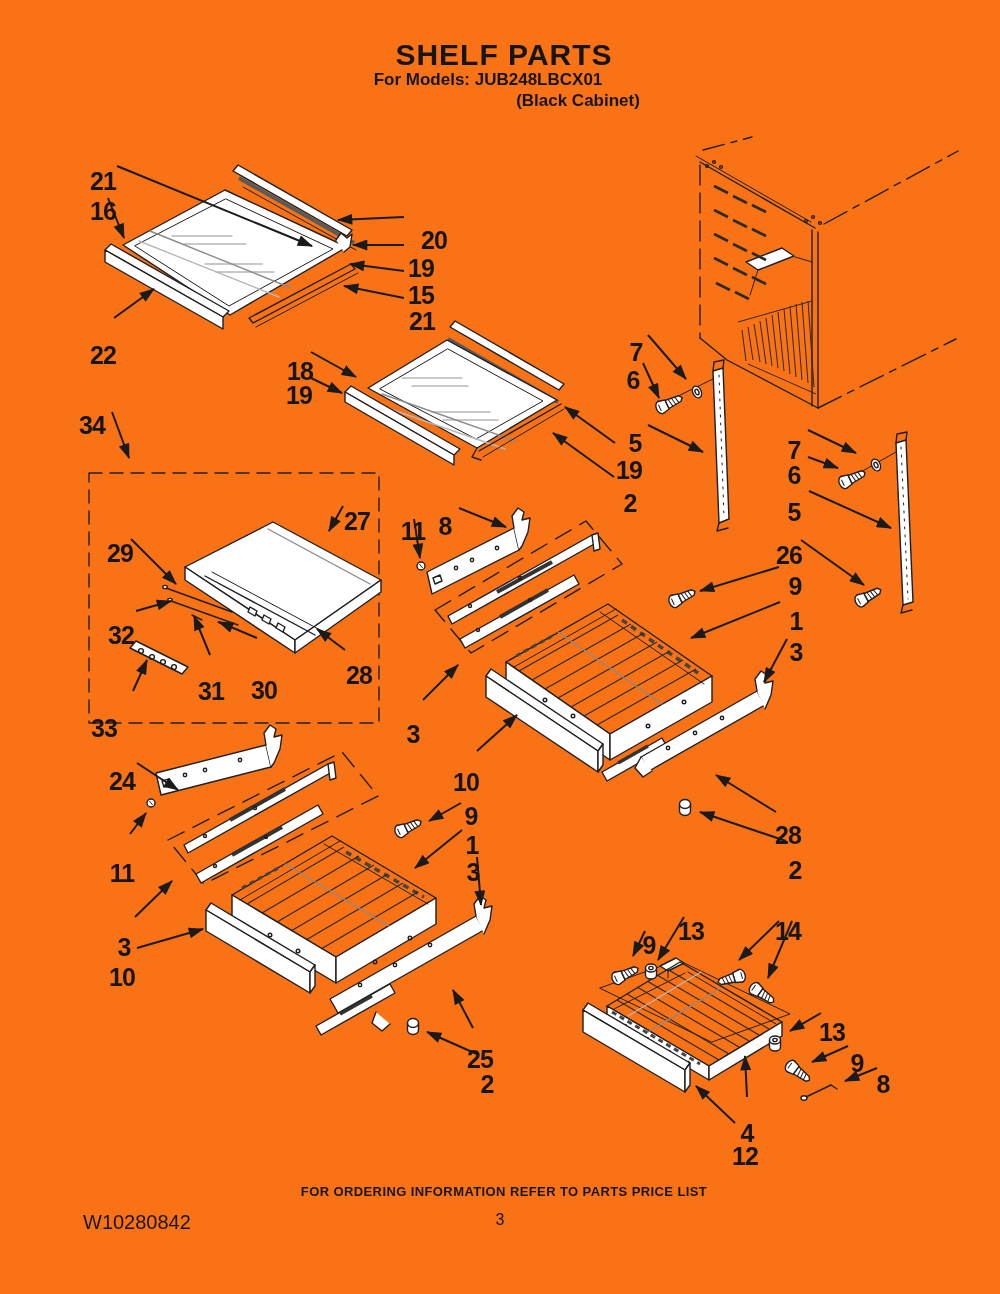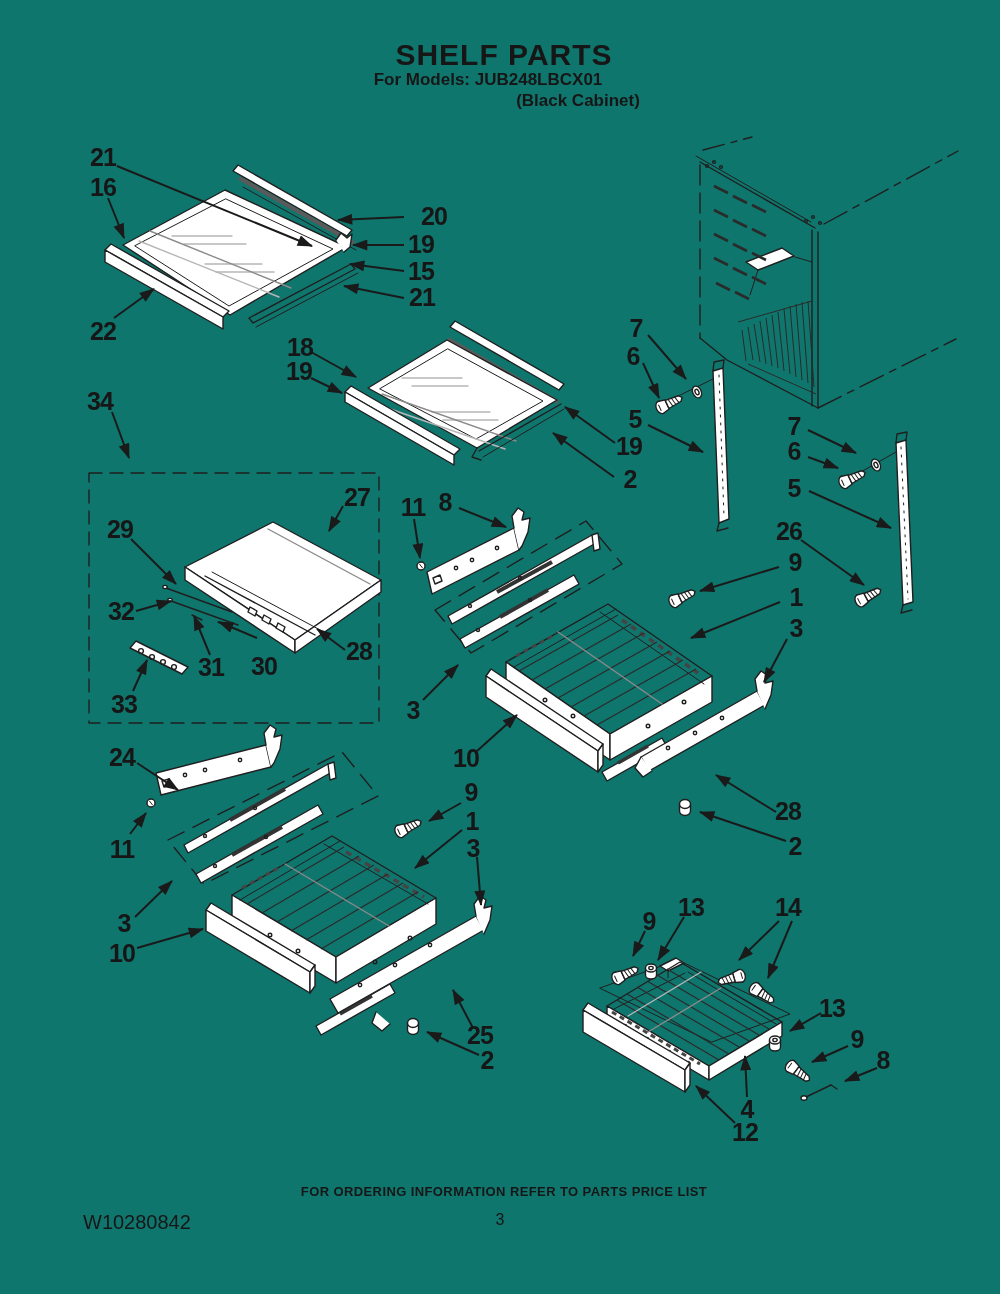--- a/index.html
+++ b/index.html
@@ -1,24 +1,24 @@
 <!DOCTYPE html>
 <html><head>
 <meta charset="utf-8">
 <style>
   html,body{margin:0;padding:0;background:#e8e8e8;}
-  .page{position:relative;width:1000px;height:1294px;background:#0f766e;overflow:hidden;
+  .page{position:relative;width:1000px;height:1294px;background:#f97316;overflow:hidden;
         font-family:"Liberation Sans","DejaVu Sans",sans-serif;color:#161616;}
   .art{position:absolute;left:0;top:0;width:1000px;height:1294px;}
   .hdr{position:absolute;left:0;top:0;width:1000px;text-align:center;}
   .hdr .h1{position:absolute;left:0;top:38px;width:1000px;left:4px;font-size:30px;font-weight:bold;letter-spacing:1px;}
   .hdr .h2{position:absolute;left:0;top:70px;width:1000px;left:-12px;font-size:17px;font-weight:bold;}
   .hdr .h3{position:absolute;left:0;top:91px;width:1000px;left:78px;font-size:17px;font-weight:bold;}
   .callout{position:absolute;transform:translate(-50%,-50%);font-size:25px;font-weight:bold;
-           letter-spacing:-1px;white-space:nowrap;}
+           letter-spacing:-1px;white-space:nowrap;margin-top:24px;}
   .foot-note{position:absolute;left:0;top:1184px;width:1000px;left:4px;text-align:center;
              font-size:13px;font-weight:bold;letter-spacing:.4px;}
   .foot-doc{position:absolute;left:83px;top:1211px;font-size:20px;}
   .foot-page{position:absolute;left:470px;top:1211px;width:60px;text-align:center;font-size:16px;}
   svg .ln{stroke:#1f1f1f;fill:none;stroke-width:1.4;stroke-linecap:round;stroke-linejoin:round;}
   svg .w{fill:#ffffff;}
   svg .gy{stroke:#8a8a8a;}
   svg .lgy{stroke:#b7b7b7;}
   svg .thin{stroke-width:1;}
   svg .lead{stroke:#1a1a1a;stroke-width:2;fill:none;}
@@ -458,28 +458,28 @@
 <span class="callout" style="left:636px;top:328px">7</span>
 <span class="callout" style="left:633px;top:356px">6</span>
 <span class="callout" style="left:635px;top:419px">5</span>
 <span class="callout" style="left:794px;top:426px">7</span>
 <span class="callout" style="left:794px;top:451px">6</span>
 <span class="callout" style="left:794px;top:488px">5</span>
 <span class="callout" style="left:789px;top:531px">26</span>
 <span class="callout" style="left:795px;top:562px">9</span>
 <span class="callout" style="left:796px;top:597px">1</span>
 <span class="callout" style="left:796px;top:628px">3</span>
-<span class="callout" style="left:100px;top:401px">34</span>
+<span class="callout" style="left:92px;top:401px">34</span>
 <span class="callout" style="left:357px;top:497px">27</span>
 <span class="callout" style="left:120px;top:529px">29</span>
 <span class="callout" style="left:121px;top:611px">32</span>
 <span class="callout" style="left:211px;top:667px">31</span>
 <span class="callout" style="left:264px;top:666px">30</span>
 <span class="callout" style="left:359px;top:651px">28</span>
-<span class="callout" style="left:124px;top:704px">33</span>
+<span class="callout" style="left:104px;top:704px">33</span>
 <span class="callout" style="left:413px;top:507px">11</span>
 <span class="callout" style="left:445px;top:502px">8</span>
 <span class="callout" style="left:413px;top:710px">3</span>
 <span class="callout" style="left:466px;top:758px">10</span>
 <span class="callout" style="left:788px;top:811px">28</span>
 <span class="callout" style="left:795px;top:846px">2</span>
 <span class="callout" style="left:122px;top:757px">24</span>
 <span class="callout" style="left:122px;top:849px">11</span>
 <span class="callout" style="left:124px;top:923px">3</span>
 <span class="callout" style="left:122px;top:953px">10</span>

